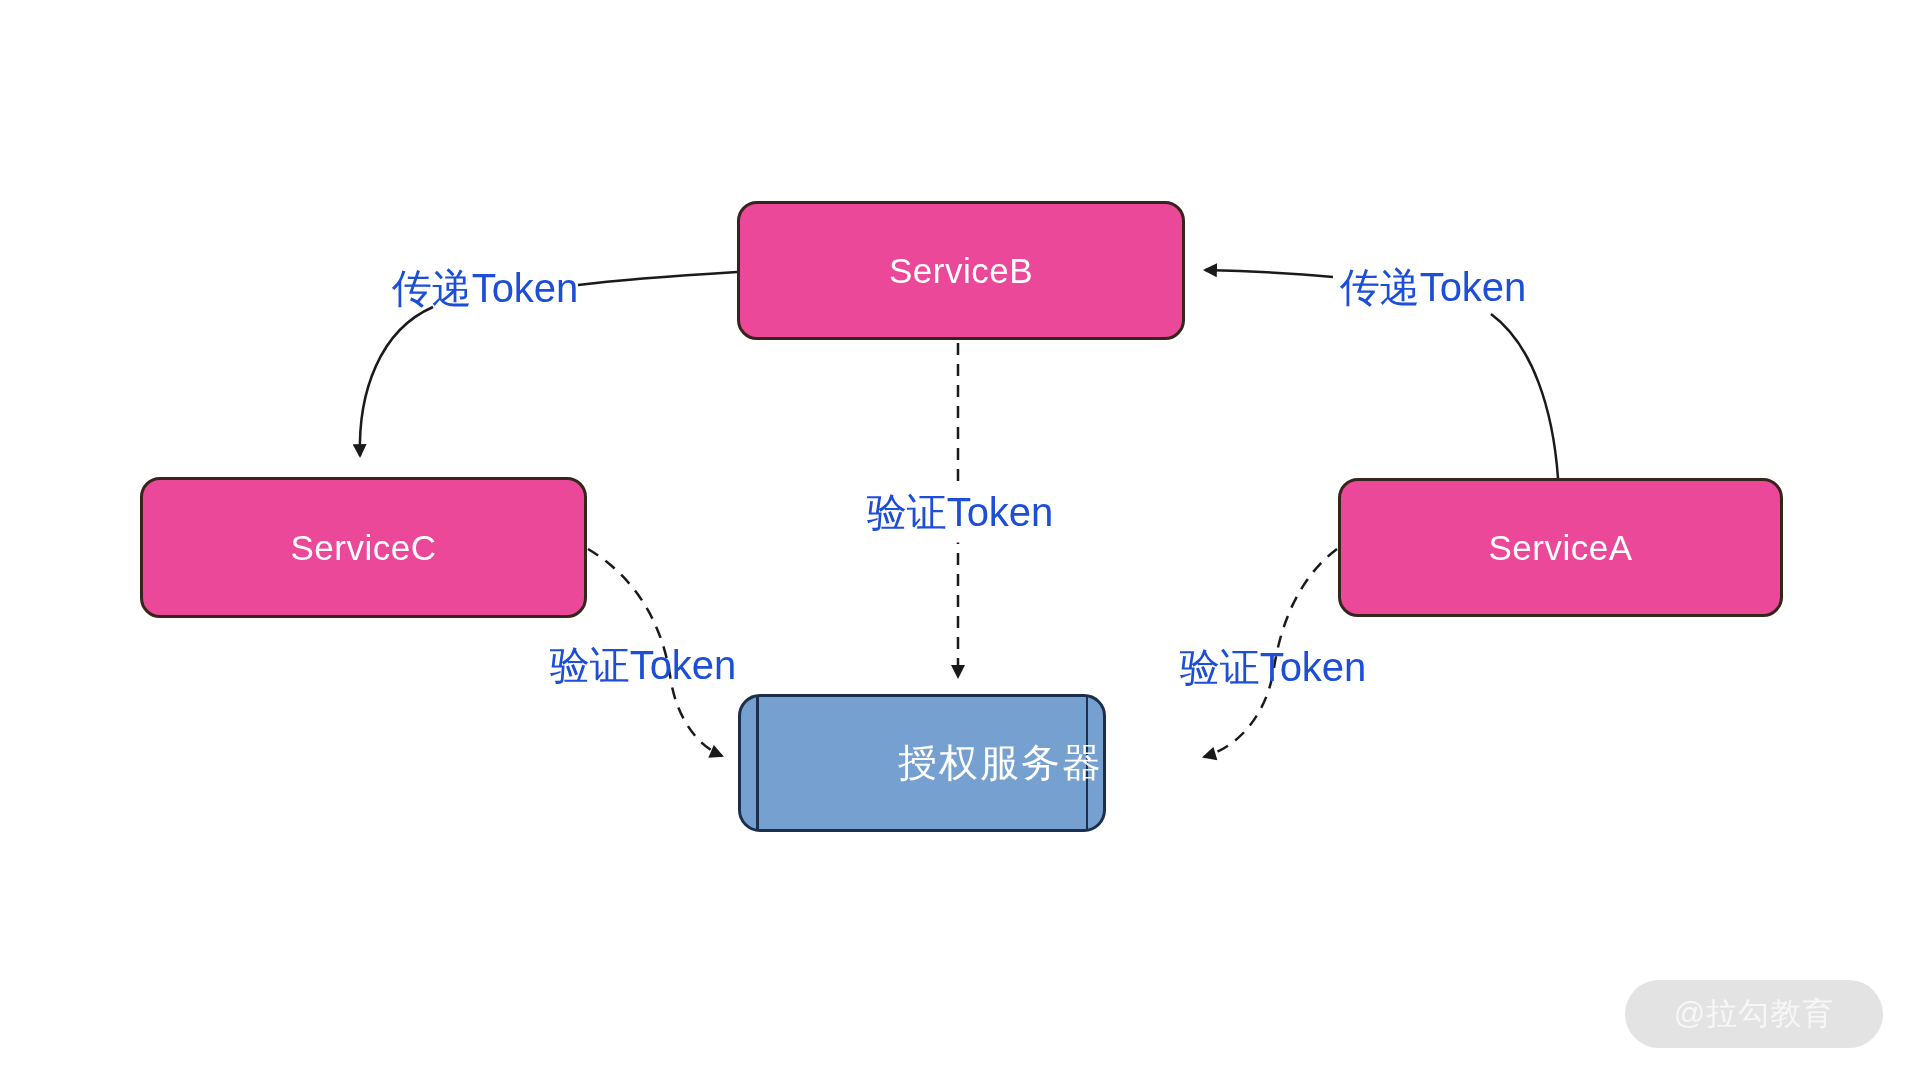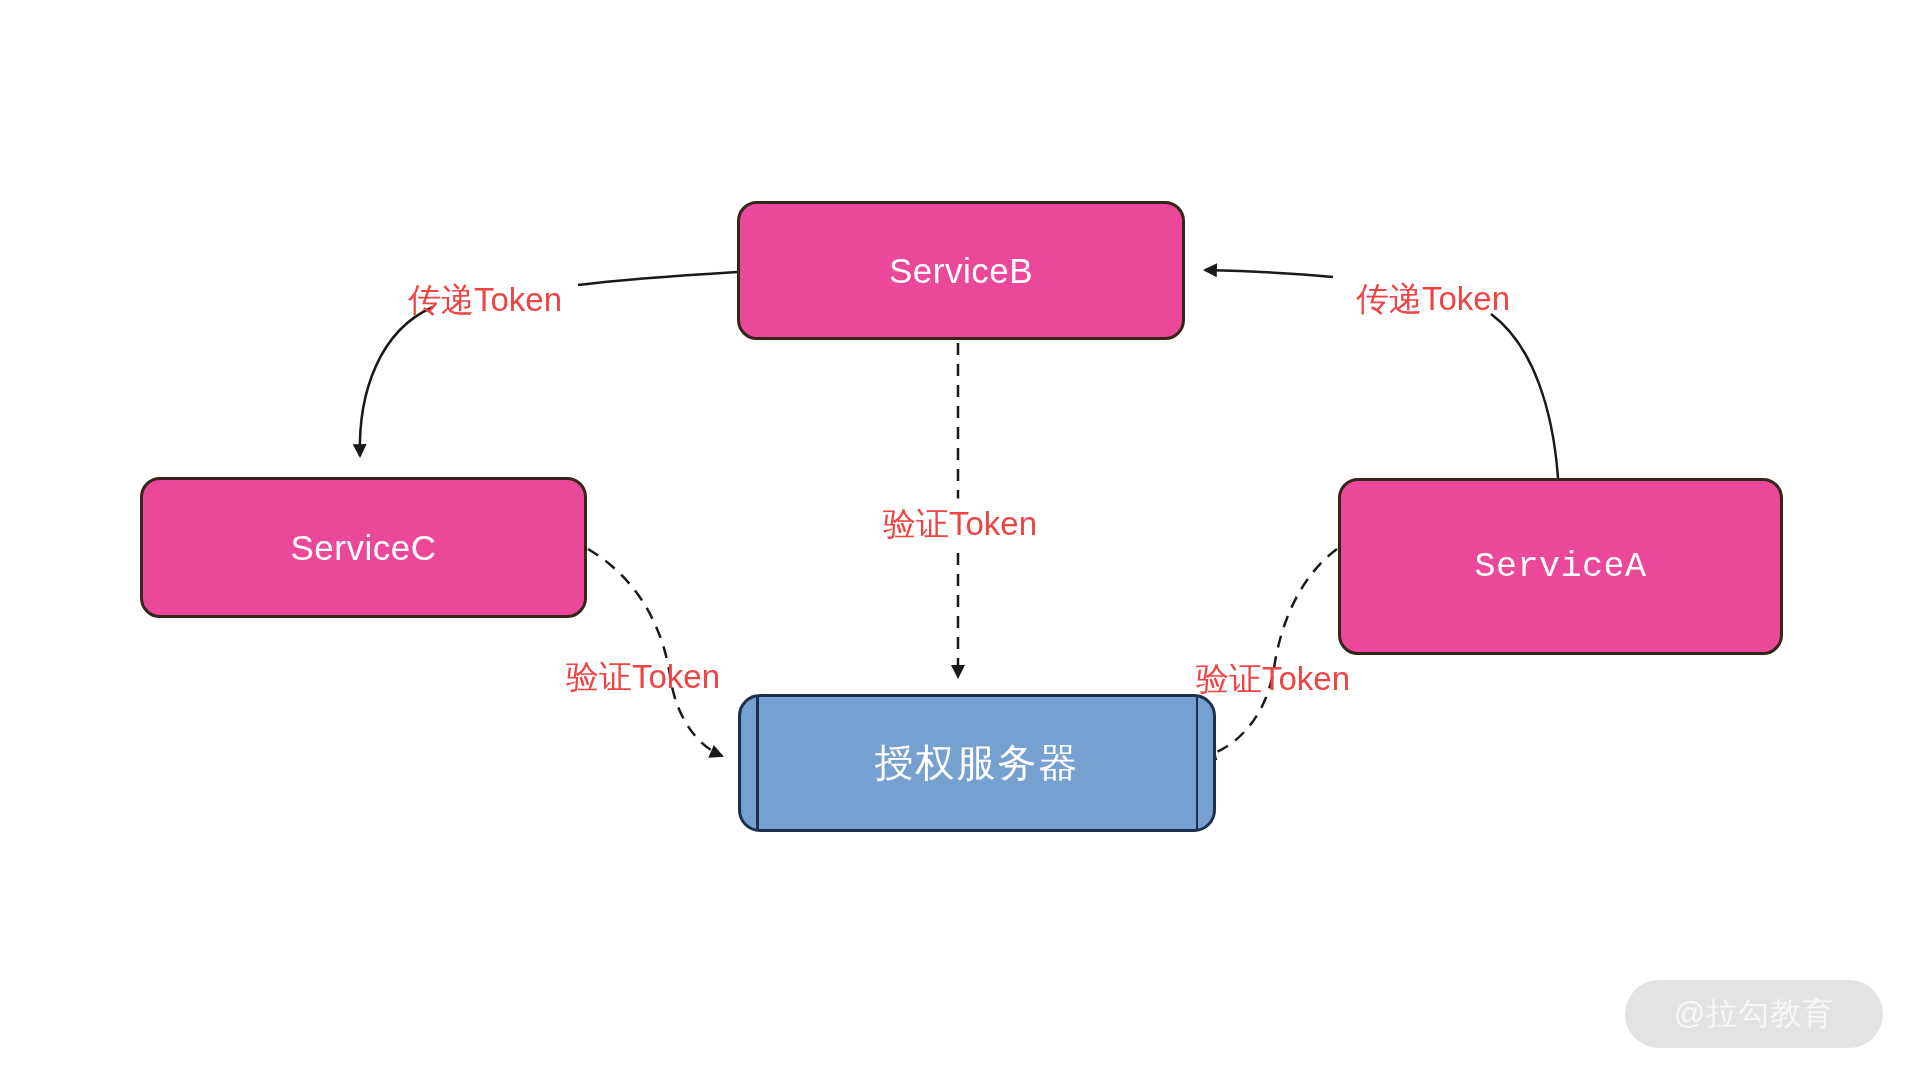--- a/index.html
+++ b/index.html
@@ -57,24 +57,23 @@
     width: 2.5px;
     background: #1C2F4D;
     z-index: 1;
   }
   .auth .inner-bar.left  { left: 15px; }
   .auth .inner-bar.right { right: 15px; }
   .edge-label {
     position: absolute;
     transform: translate(-50%, -50%);
     white-space: nowrap;
-    color: #ef4444;
-    font-size: 33px;
+    color: #1d4ed8;
+    font-size: 40px;
     z-index: 3;
-    margin-top: 12px;
   }
   .edge-label.masked {
     background: #ffffff;
     padding: 3px 12px;
   }
   .watermark {
     position: absolute;
     left: 1625px;
     top: 980px;
     width: 258px;
@@ -126,25 +125,25 @@
   </svg>
 
   <div class="node service" style="left:737px; top:201px; width:448px; height:139px;">
     <span class="node-label">ServiceB</span>
   </div>
 
   <div class="node service" style="left:140px; top:477px; width:447px; height:141px;">
     <span class="node-label">ServiceC</span>
   </div>
 
-  <div class="node service" style="left:1338px; top:478px; width:445px; height:177px;font-family:Liberation Mono, monospace;">
+  <div class="node service" style="left:1338px; top:478px; width:445px; height:139px;">
     <span class="node-label">ServiceA</span>
   </div>
 
-  <div class="node auth" style="left:738px; top:694px; width:478px; height:138px;">
+  <div class="node auth" style="left:738px; top:694px; width:368px; height:138px;justify-content:flex-end;">
     <div class="inner-bar left"></div>
     <div class="inner-bar right"></div>
     <span class="node-label">授权服务器</span>
   </div>
 
   <div class="edge-label" style="left:485px; top:288px;">传递Token</div>
 
   <div class="edge-label" style="left:1433px; top:287px;">传递Token</div>
 
   <div class="edge-label masked" style="left:960px; top:512px;">验证Token</div>

